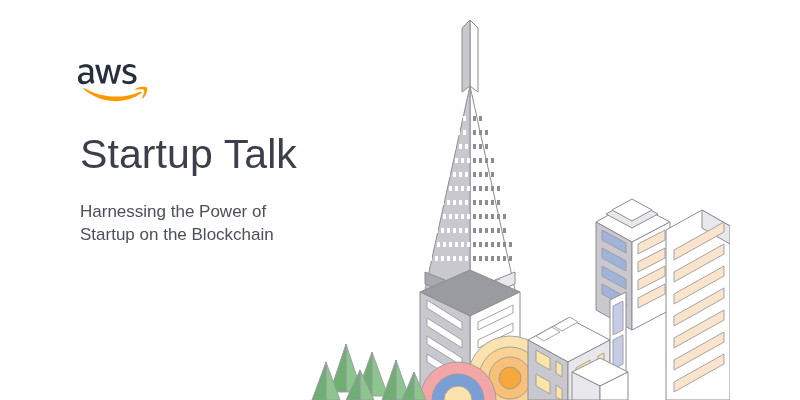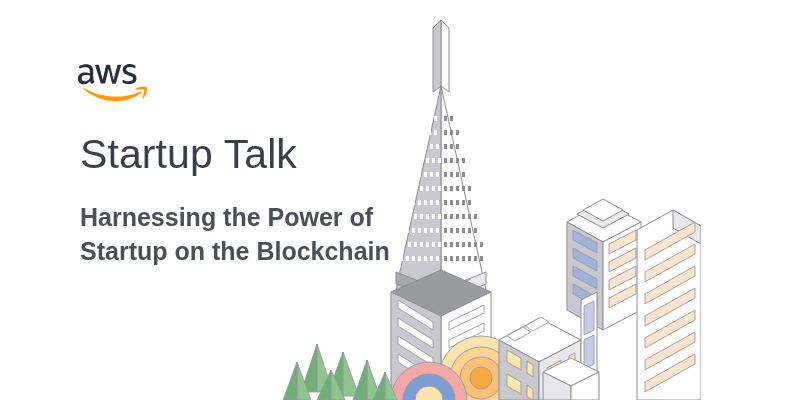--- a/index.html
+++ b/index.html
@@ -7,20 +7,21 @@
     padding: 0;
     background: #ffffff;
   }
   #slide {
     position: relative;
     width: 701px;
     height: 400px;
     background: var(--bg, #ffffff);
     overflow: hidden;
     font-family: "Liberation Sans", sans-serif;
+    padding-left: 29px;
   }
 
   
   #aws-logo {
     position: absolute;
     left: 78px;
     top: 60px;
     width: 70px;
     height: 46px;
   }
@@ -37,22 +38,22 @@
     font-size: 41px;
     font-weight: 300;
     letter-spacing: 0.1px;
     color: #3a3f4b;
     line-height: 1.12;
     margin: 0;
     white-space: nowrap;
   }
   #subtitle {
     margin: 22px 0 0 0;
-    font-size: 25px;
-    font-weight: 700;
+    font-size: 17px;
+    font-weight: 400;
     color: #4a4f5a;
     line-height: 1.36;
   }
   #subtitle .line { display: block; white-space: nowrap; }
 
   
   #cityscape {
     position: absolute;
     right: 0;
     bottom: 0;

